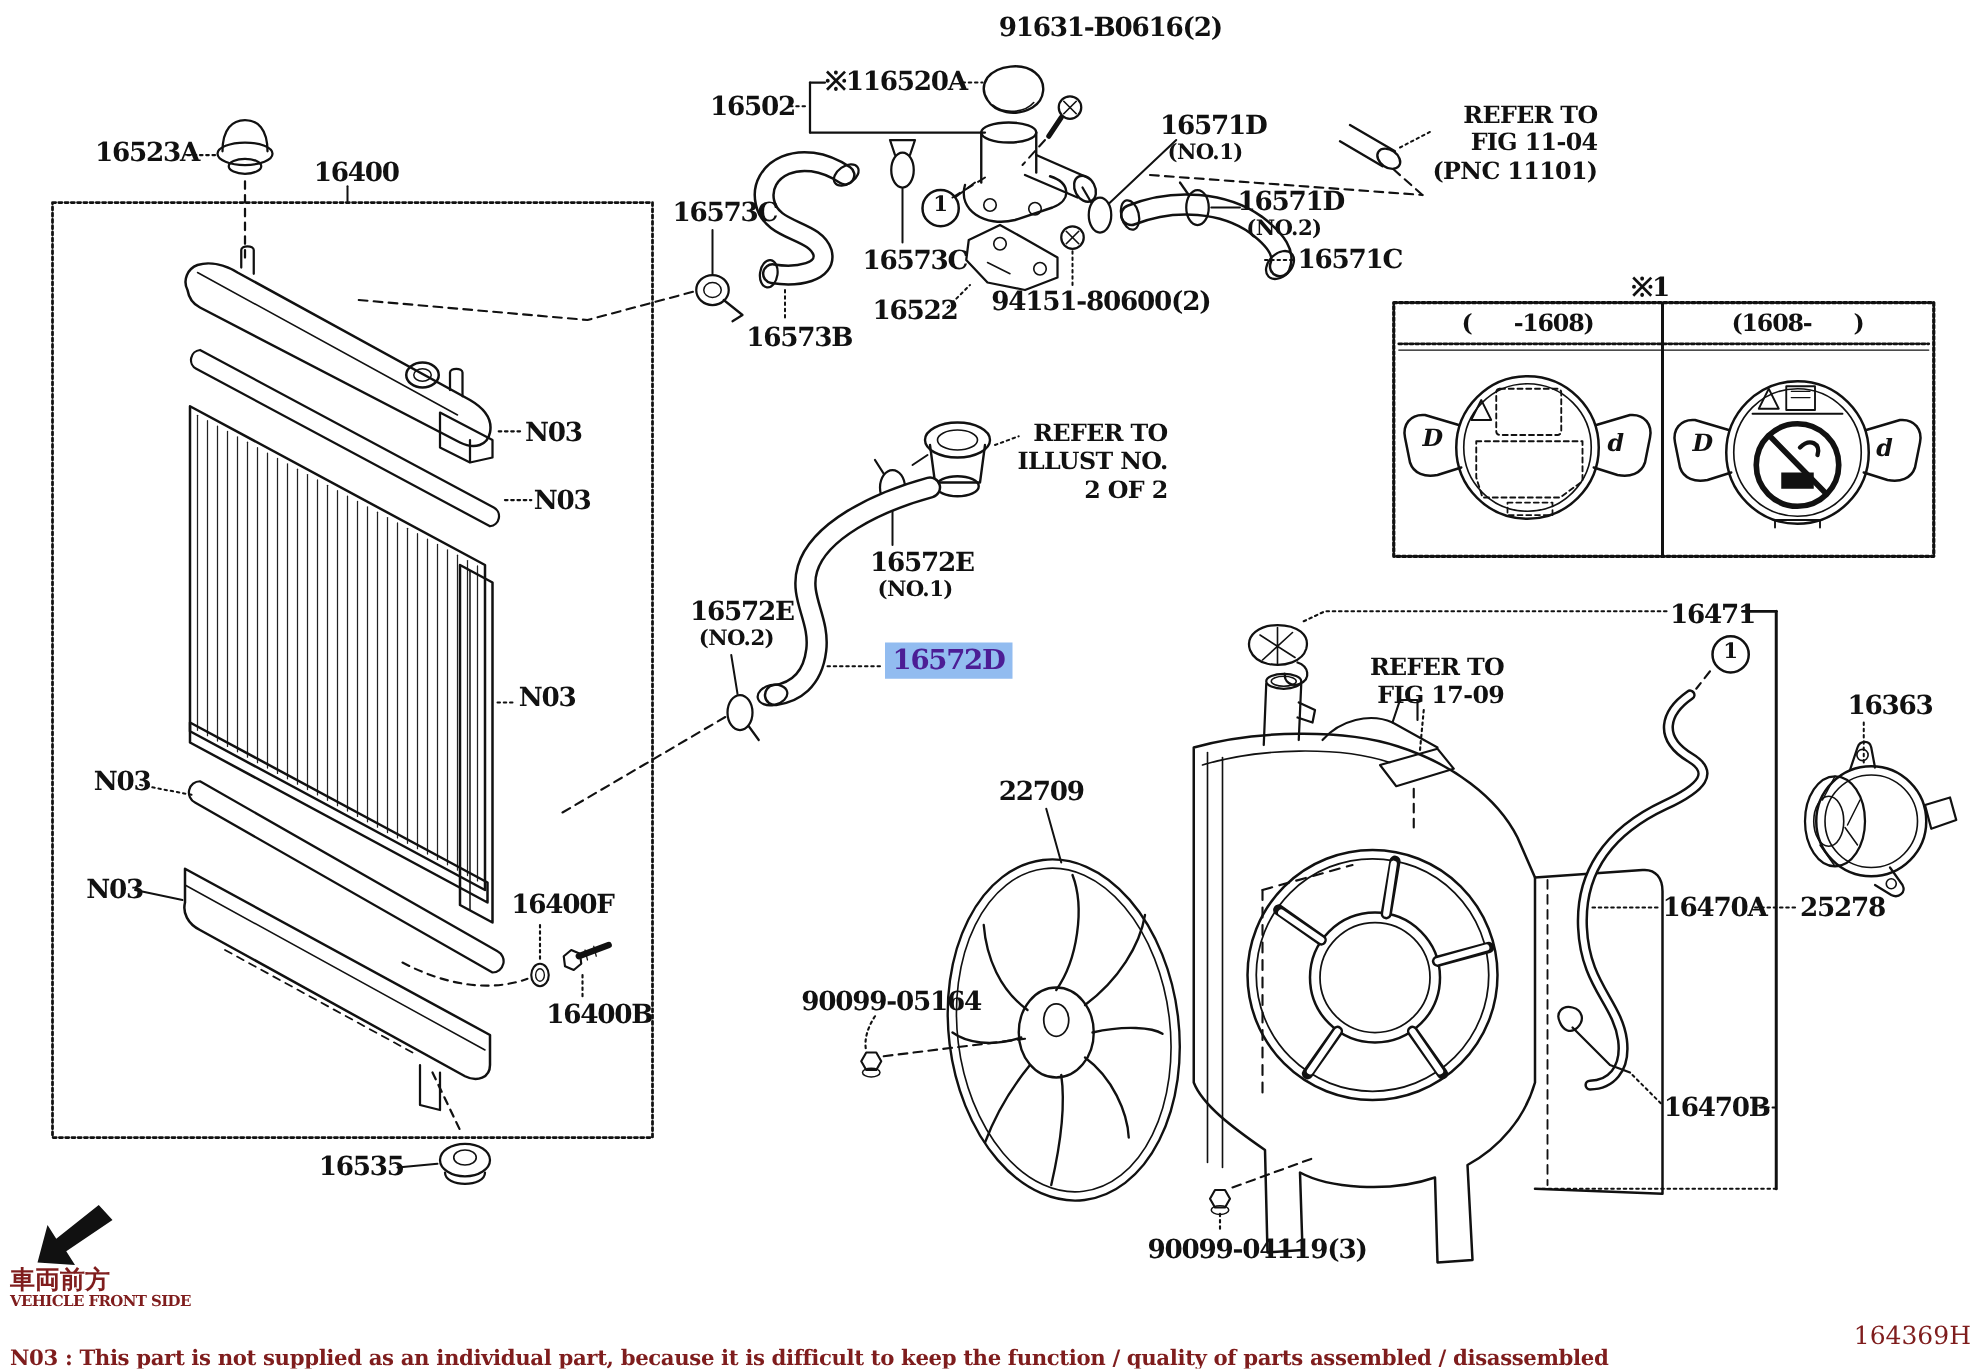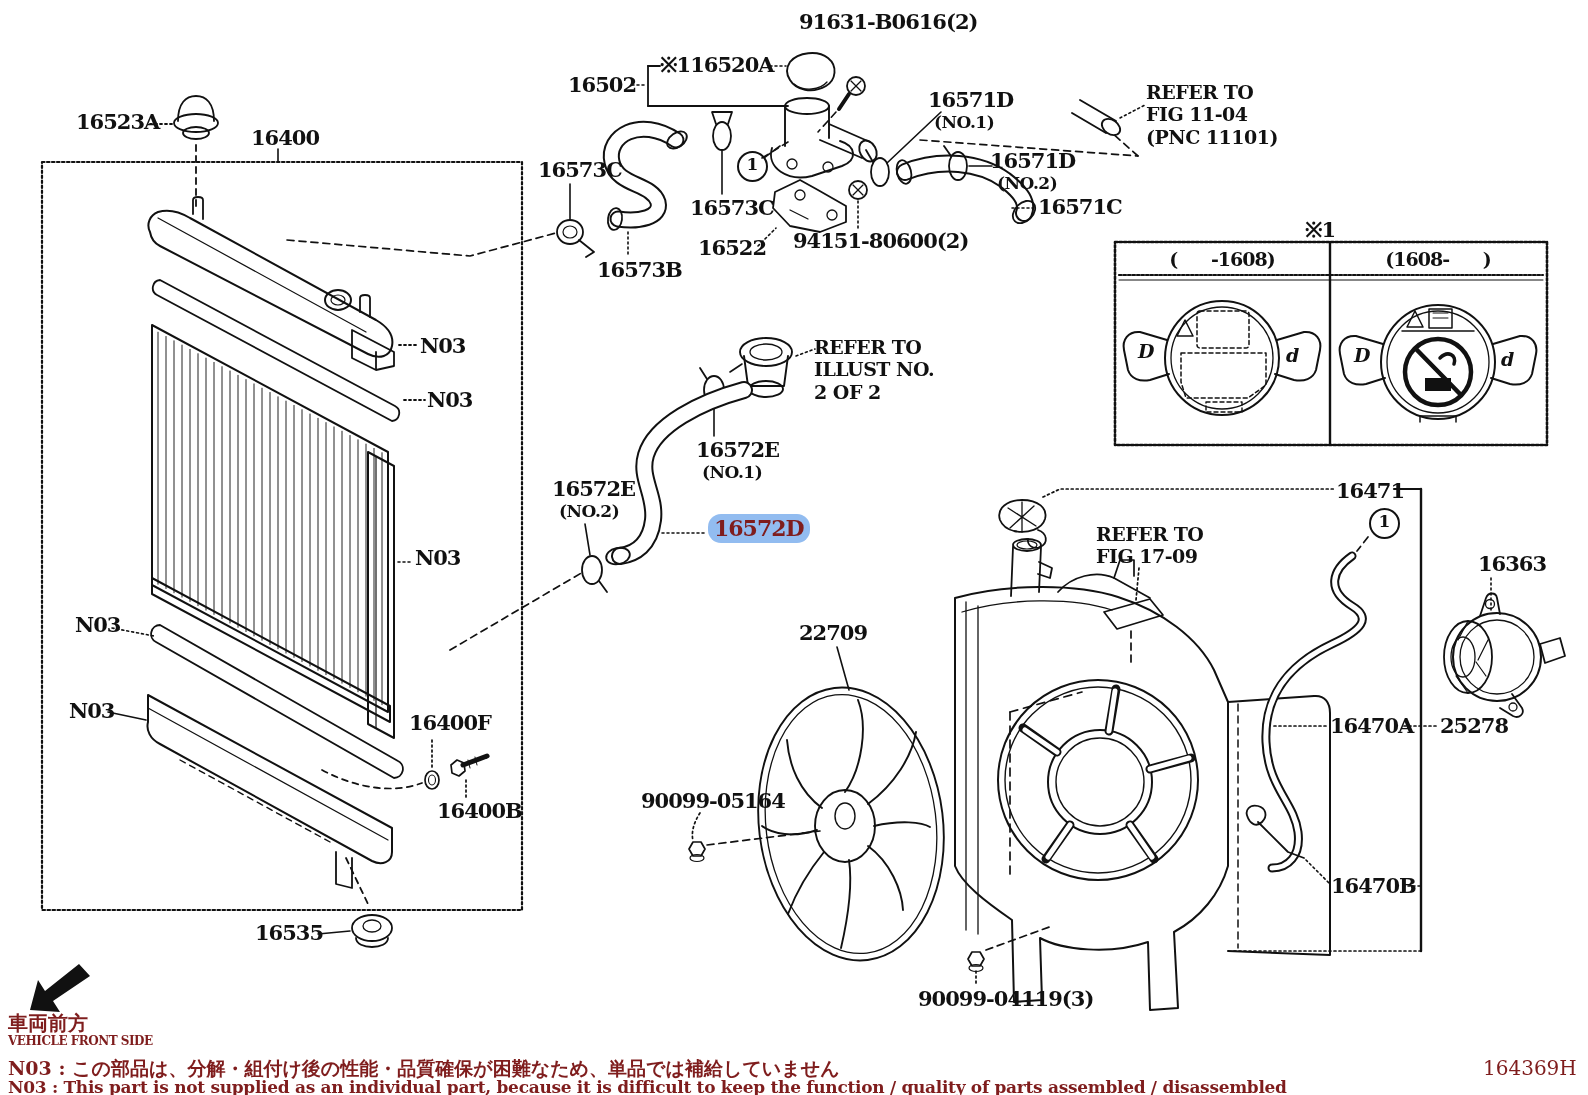--- a/index.html
+++ b/index.html
@@ -3,21 +3,21 @@
 <meta charset="utf-8">
 <style>
   html,body{margin:0;padding:0;background:#fff;}
   #stage{position:relative;width:1588px;height:1095px;background:#ffffff;overflow:hidden;
          font-family:"DejaVu Serif","Liberation Serif",serif;}
   #art{position:absolute;left:0;top:0;}
   #labels-layer{position:absolute;left:0;top:0;width:1588px;height:1095px;}
   .lbl{position:absolute;font:700 21px/1.1 "DejaVu Serif","Liberation Serif",serif;
        color:#111;letter-spacing:-1px;white-space:pre-line;}
   .sub{font-size:17px;letter-spacing:-0.5px;}
-  .note{font-size:19px;letter-spacing:-0.5px;line-height:1.18;}
+  .note{font-size:19px;letter-spacing:-0.5px;line-height:1.18;text-align:right;}
   .hl{background:#92BCF0;color:#16338E;padding:2px 6px 3px 6px;font-size:22px;}
   .circ{width:27px;height:27px;border:2.5px solid #111;border-radius:50%;
         font-size:17px;line-height:23px;text-align:center;letter-spacing:0;}
   .glyph{font-size:19px;font-style:italic;letter-spacing:0;}
   .ftr{position:absolute;color:#7f1d1d;white-space:pre;}
   .ftr.jp{font-weight:700;font-size:20px;}
   .ftr.en{font-size:12px;font-weight:700;letter-spacing:-0.5px;}
   .ftr.notejp{font-weight:700;font-size:19px;}
   .ftr.noteen{font-size:17px;font-weight:700;letter-spacing:-0.3px;}
   .ftr.code{font-weight:400;font-size:20px;}
@@ -447,21 +447,21 @@
 FIG 11-04
 (PNC 11101)</div>
       <div class="lbl" style="left: 1305px; top: 218px;">※1</div>
       <div class="lbl note" style="left: 814px; top: 336px;">REFER TO
 ILLUST NO.
 2 OF 2</div>
       <div class="lbl" style="left: 696px; top: 438px;">16572E</div>
       <div class="lbl sub" style="left: 702px; top: 463px;">(NO.1)</div>
       <div class="lbl" style="left: 552px; top: 477px;">16572E</div>
       <div class="lbl sub" style="left: 559px; top: 502px;">(NO.2)</div>
-      <div class="lbl hl" style="left: 708px; top: 514px; background: rgb(146, 188, 240); color: #7f1d1d; border-radius: 13px;">16572D</div>
+      <div class="lbl hl" style="left: 708px; top: 514px; background: rgb(146, 188, 240); color: #4c1d95;">16572D</div>
       <div class="lbl" style="left: 799px; top: 621px;">22709</div>
       <div class="lbl" style="left: 641px; top: 789px;">90099-05164</div>
       <div class="lbl" style="left: 1336px; top: 479px;">16471</div>
       <div class="lbl note" style="left: 1096px; top: 523px;">REFER TO
 FIG 17-09</div>
       <div class="lbl" style="left: 1456px; top: 552px; margin-left: 22px;">16363</div>
       <div class="lbl" style="left: 1330px; top: 714px;">16470A</div>
       <div class="lbl" style="left: 1440px; top: 714px;">25278</div>
       <div class="lbl" style="left: 1331px; top: 874px;">16470B</div>
       <div class="lbl" style="left: 918px; top: 987px;">90099-04119(3)</div>
@@ -479,17 +479,16 @@
       <div class="lbl glyph" style="left: 1286px; top: 345px;">d</div>
       <div class="lbl glyph" style="left: 1354px; top: 345px;">D</div>
       <div class="lbl glyph" style="left: 1501px; top: 349px;">d</div>
     </div>
 
 <div class="inset-hdr" style="left:1122px;top:248px;">(      -1608)</div>
 <div class="inset-hdr" style="left:1338px;top:248px;">(1608-      )</div>
 
 <div class="ftr jp" style="left:8px;top:1010px;">車両前方</div>
 <div class="ftr en" style="left:8px;top:1034px;">VEHICLE FRONT SIDE</div>
-<div class="ftr notejp" style="left:8px;top:1056px;">N03 : この部品は、分解・組付け後の性能・品質確保が困難なため、単品では補給していません</div>
 <div class="ftr noteen" style="left:8px;top:1077px;">N03 : This part is not supplied as an individual part, because it is difficult to keep the function / quality of parts assembled / disassembled</div>
 <div class="ftr code" style="left:1483px;top:1056px;">164369H</div>
 
 </div>
 
 </body></html>

